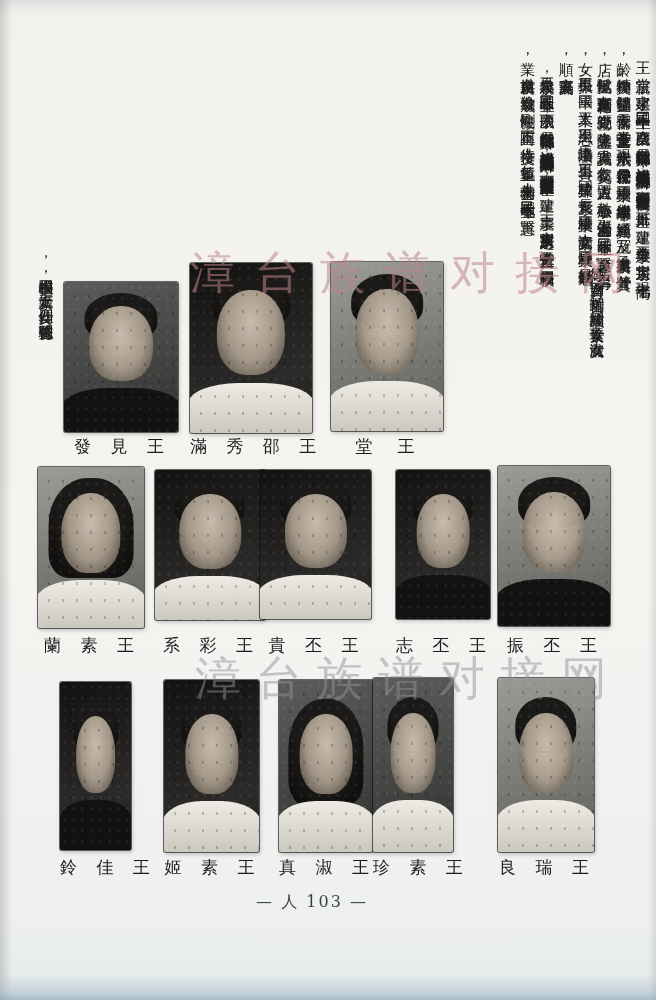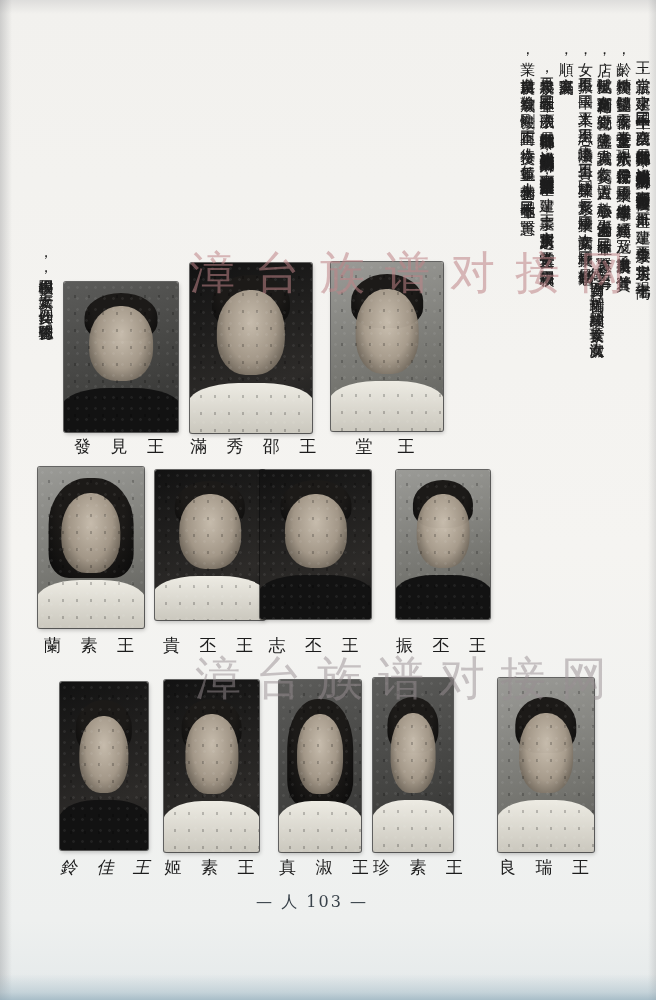--- a/index.html
+++ b/index.html
@@ -60,23 +60,23 @@
   #row1 .cell:nth-child(2){left:190px;width:122px;} #row1 .cell:nth-child(2) .photo{top:8px;height:170px;}
   #row1 .cell:nth-child(3){left:331px;width:112px;text-decoration:underline;} #row1 .cell:nth-child(3) .photo{top:7px;height:169px;}
   #row1 .cell:nth-child(4){left:460px;width:93px;}  #row1 .cell:nth-child(4) .photo{top:1px;height:176px;}
   #row1 .caption{top:180px;}
   #row2 .cell:nth-child(1){left:38px;width:106px;}  #row2 .cell:nth-child(1) .photo{top:1px;height:161px;}
   #row2 .cell:nth-child(2){left:155px;width:110px;} #row2 .cell:nth-child(2) .photo{top:4px;height:150px;}
   #row2 .cell:nth-child(3){left:260px;width:111px;} #row2 .cell:nth-child(3) .photo{top:4px;height:149px;}
   #row2 .cell:nth-child(4){left:396px;width:94px;}  #row2 .cell:nth-child(4) .photo{top:4px;height:149px;}
   #row2 .cell:nth-child(5){left:498px;width:112px;} #row2 .cell:nth-child(5) .photo{top:0;height:160px;}
   #row2 .caption{top:168px;}
-  #row3 .cell:nth-child(1){left:60px;width:88px;font-style:italic;}  #row3 .cell:nth-child(1) .photo{top:6px;height:168px;}
+  #row3 .cell:nth-child(1){left:60px;width:71px;}  #row3 .cell:nth-child(1) .photo{top:6px;height:168px;}
   #row3 .cell:nth-child(2){left:164px;width:95px;} #row3 .cell:nth-child(2) .photo{top:4px;height:172px;}
-  #row3 .cell:nth-child(3){left:279px;width:82px;} #row3 .cell:nth-child(3) .photo{top:4px;height:172px;}
+  #row3 .cell:nth-child(3){left:279px;width:94px;} #row3 .cell:nth-child(3) .photo{top:4px;height:172px;}
   #row3 .cell:nth-child(4){left:373px;width:80px;} #row3 .cell:nth-child(4) .photo{top:2px;height:174px;}
   #row3 .cell:nth-child(5){left:498px;width:96px;} #row3 .cell:nth-child(5) .photo{top:2px;height:174px;}
   #row3 .caption{top:180px;}
 
   .caption { position:absolute; left:0; width:100%; text-align:center; white-space:nowrap;
     font-size:17px; letter-spacing:4px; word-spacing:6px; color:#1c1c1c; }
 
   .watermark { position:absolute; font-family:"DejaVu Sans","Liberation Sans",sans-serif;
     font-weight:normal; white-space:nowrap; z-index:30; pointer-events:none; }
   #wm-top { top:243px; left:190px; font-size:45px; letter-spacing:20px; color:rgba(190,132,134,.55); }
@@ -138,20 +138,28 @@
         <div class="shirt"></div>
       </div>
       <div class="caption">蘭 素 王</div>
     </div>
     <div class="cell">
       <div class="photo" data-variant="bg-dark shirt-light">
         <div class="hair"></div>
         <div class="face"></div>
         <div class="shirt"></div>
       </div>
+      <div class="caption">系 彩 王</div>
+    </div>
+    <div class="cell">
+      <div class="photo" data-variant="bg-dark shirt-light">
+        <div class="hair"></div>
+        <div class="face"></div>
+        <div class="shirt"></div>
+      </div>
       <div class="caption">貴 丕 王</div>
     </div>
     <div class="cell">
       <div class="photo" data-variant="bg-dark shirt-dark">
         <div class="hair"></div>
         <div class="face"></div>
         <div class="shirt"></div>
       </div>
       <div class="caption">志 丕 王</div>
     </div>

